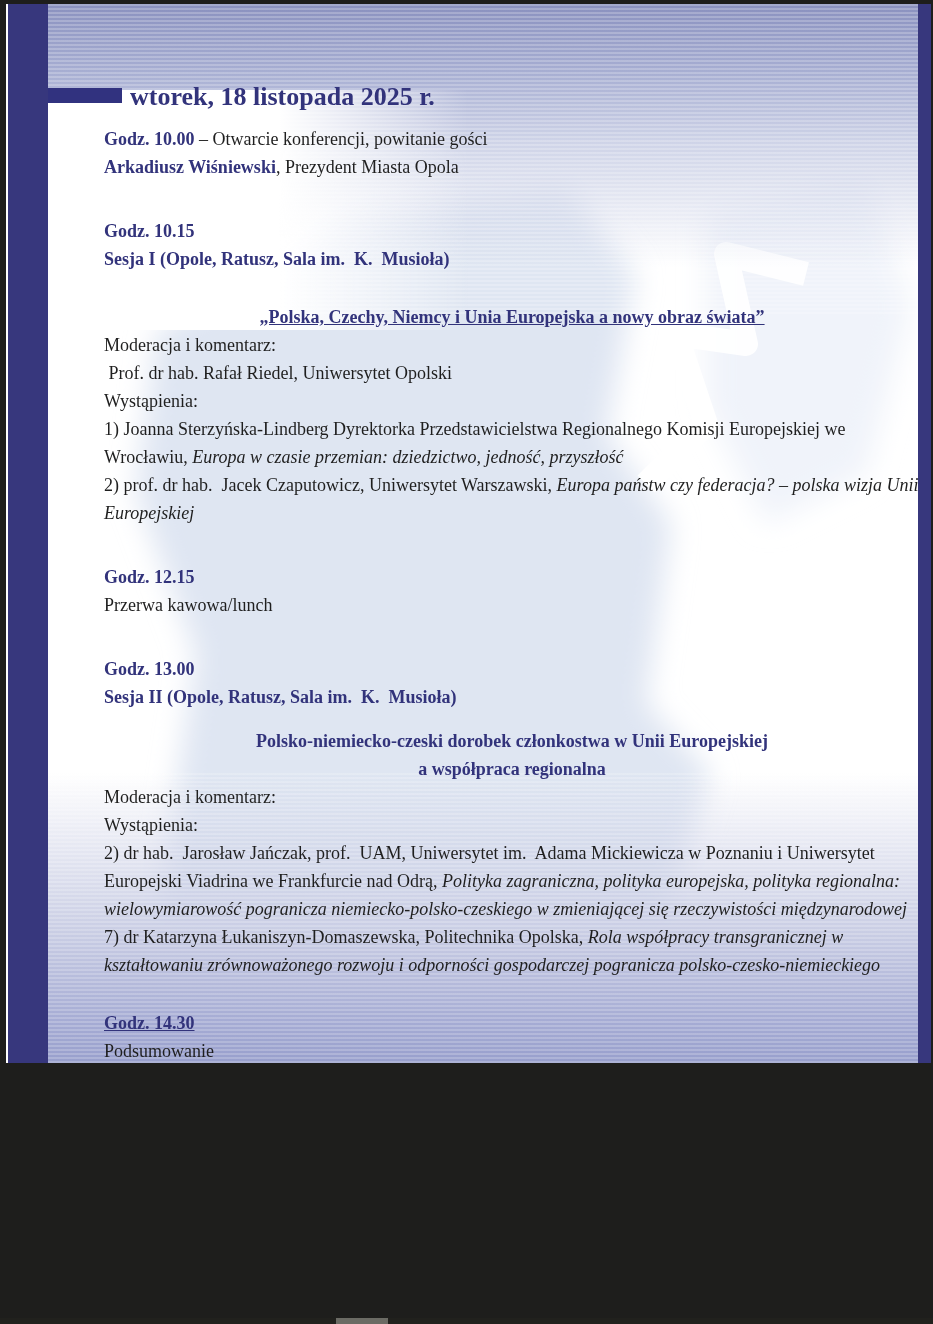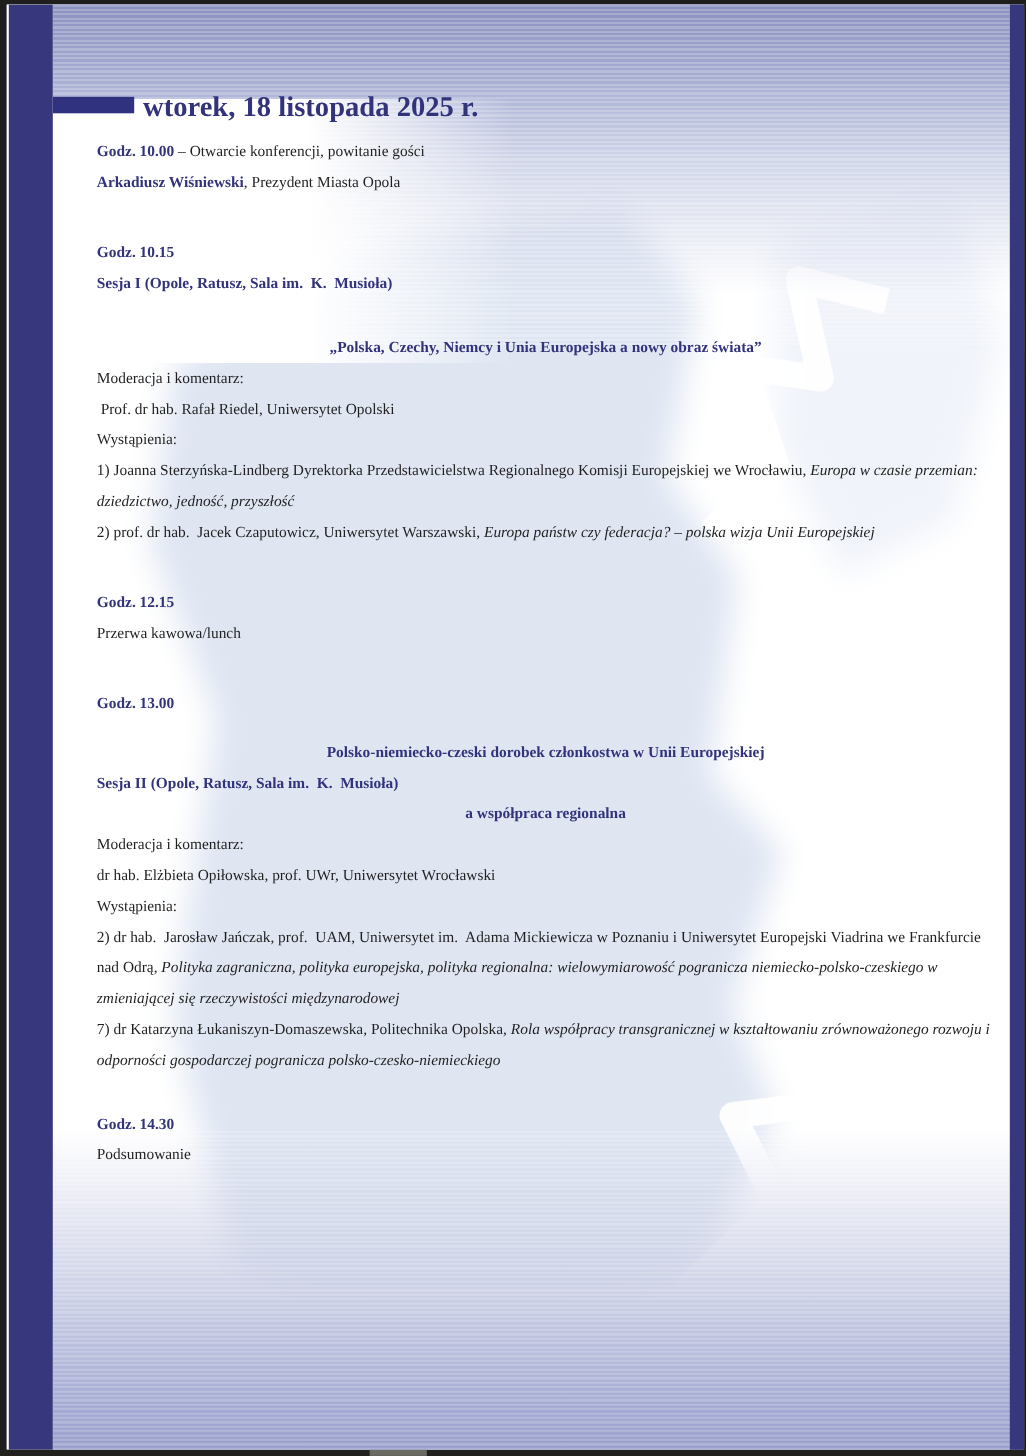--- a/index.html
+++ b/index.html
@@ -3,21 +3,21 @@
 <meta charset="utf-8">
 <style>
   html,body{margin:0;padding:0;}
   body{
     width:933px;height:1324px;position:relative;overflow:hidden;
     background:#1e1e1c;
     font-family:"Liberation Serif","DejaVu Serif",serif;
   }
   
   .page{
-    position:absolute;left:6px;top:4px;width:925px;height:1314px;
+    position:absolute;left:6px;top:4px;width:925px;height:1059px;
     background:#ffffff;overflow:hidden;
   }
   .left-bar{
     position:absolute;left:2px;top:0;width:40px;height:100%;
     background:#37377d;z-index:6;
   }
   .right-bar{
     position:absolute;right:0;top:0;width:13px;height:100%;
     background:#37377d;z-index:6;
   }
@@ -44,28 +44,28 @@
   .date-bullet{
     position:absolute;left:42px;top:84px;width:74px;height:15px;
     background:#31327f;z-index:7;
   }
   .date-header{
     position:absolute;left:124px;top:78px;z-index:7;
     font-size:26px;font-weight:bold;color:#32337b;white-space:pre;
   }
   
   .content{
-    position:absolute;left:82px;top:121px;width:816px;z-index:5;
-    font-size:14px;line-height:28px;color:#1f1f1f;
+    position:absolute;left:98px;top:121px;width:816px;z-index:5;
+    font-size:18px;line-height:28px;color:#1f1f1f;
   }
   .content p{margin:0;white-space:pre-wrap;}
   .navy{color:#32337b;font-weight:bold;}
   .it{font-style:italic;margin-top:40px;}
   .sec-gap-lg{margin-top:36px !important;}
-  .sec-gap-md{margin-top:30px !important;}
+  .sec-gap-md{margin-top:30px !important;text-decoration:underline;}
   .sec-gap-sm{margin-top:16px !important;}
   .center{text-align:center;}
   
   .hscroll-track{
     position:absolute;left:0;bottom:0;width:933px;height:6px;
     background:#21211d;z-index:9;
   }
   .hscroll-thumb{
     position:absolute;left:336px;bottom:0;width:52px;height:6px;
     background:#6b6b64;z-index:10;
@@ -111,26 +111,25 @@
     <p>Moderacja i komentarz:</p>
     <p> Prof. dr hab. Rafał Riedel, Uniwersytet Opolski</p>
     <p>Wystąpienia:</p>
     <p><span>1) Joanna Sterzyńska-Lindberg Dyrektorka Przedstawicielstwa Regionalnego Komisji Europejskiej we Wrocławiu, </span><span class="it">Europa w czasie przemian: dziedzictwo, jedność, przyszłość</span></p>
     <p><span>2) prof. dr hab.  Jacek Czaputowicz, Uniwersytet Warszawski, </span><span class="it">Europa państw czy federacja? – polska wizja Unii Europejskiej</span></p>
 
     <p class="navy sec-gap-lg">Godz. 12.15</p>
     <p>Przerwa kawowa/lunch</p>
 
     <p class="navy sec-gap-lg">Godz. 13.00</p>
+    <p class="navy">Sesja II (Opole, Ratusz, Sala im.  K.  Musioła)</p>
+
     <p class="navy center sec-gap-sm">Polsko-niemiecko-czeski dorobek członkostwa w Unii Europejskiej</p>
-
-    <p class="navy">Sesja II (Opole, Ratusz, Sala im.  K.  Musioła)</p>
     <p class="navy center">a współpraca regionalna</p>
     <p>Moderacja i komentarz:</p>
-    <p>dr hab. Elżbieta Opiłowska, prof. UWr, Uniwersytet Wrocławski</p>
     <p>Wystąpienia:</p>
     <p><span>2) dr hab.  Jarosław Jańczak, prof.  UAM, Uniwersytet im.  Adama Mickiewicza w Poznaniu i Uniwersytet Europejski Viadrina we Frankfurcie nad Odrą, </span><span class="it">Polityka zagraniczna, polityka europejska, polityka regionalna: wielowymiarowość pogranicza niemiecko-polsko-czeskiego w zmieniającej się rzeczywistości międzynarodowej</span></p>
     <p><span>7) dr Katarzyna Łukaniszyn-Domaszewska, Politechnika Opolska, </span><span class="it">Rola współpracy transgranicznej w kształtowaniu zrównoważonego rozwoju i odporności gospodarczej pogranicza polsko-czesko-niemieckiego</span></p>
 
     <p class="navy sec-gap-md">Godz. 14.30</p>
     <p>Podsumowanie</p>
 
   </div>
 
   <div class="left-bar"></div>

